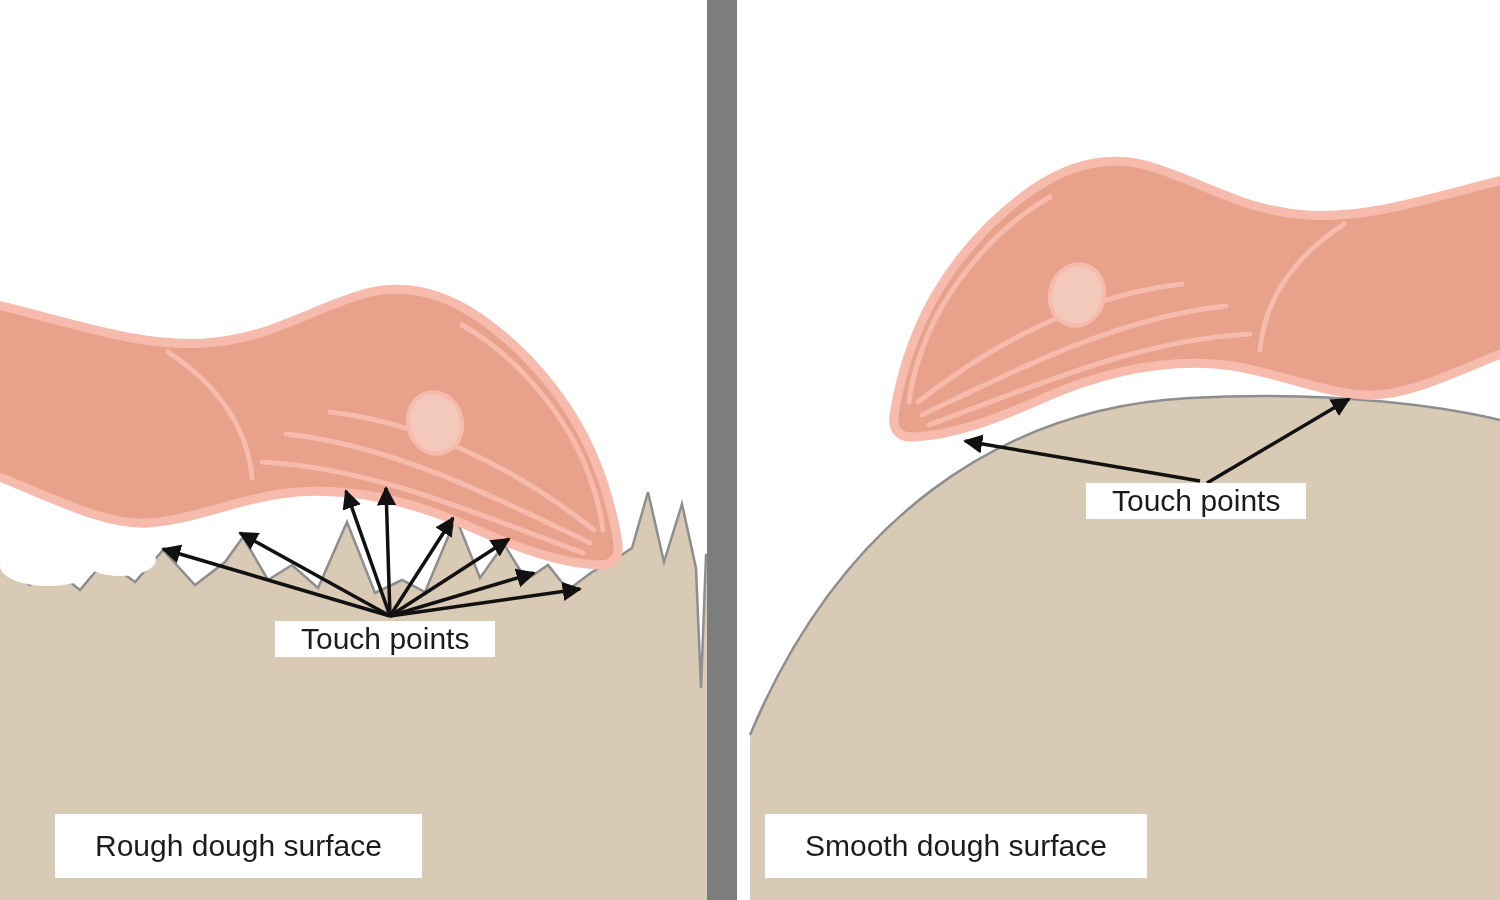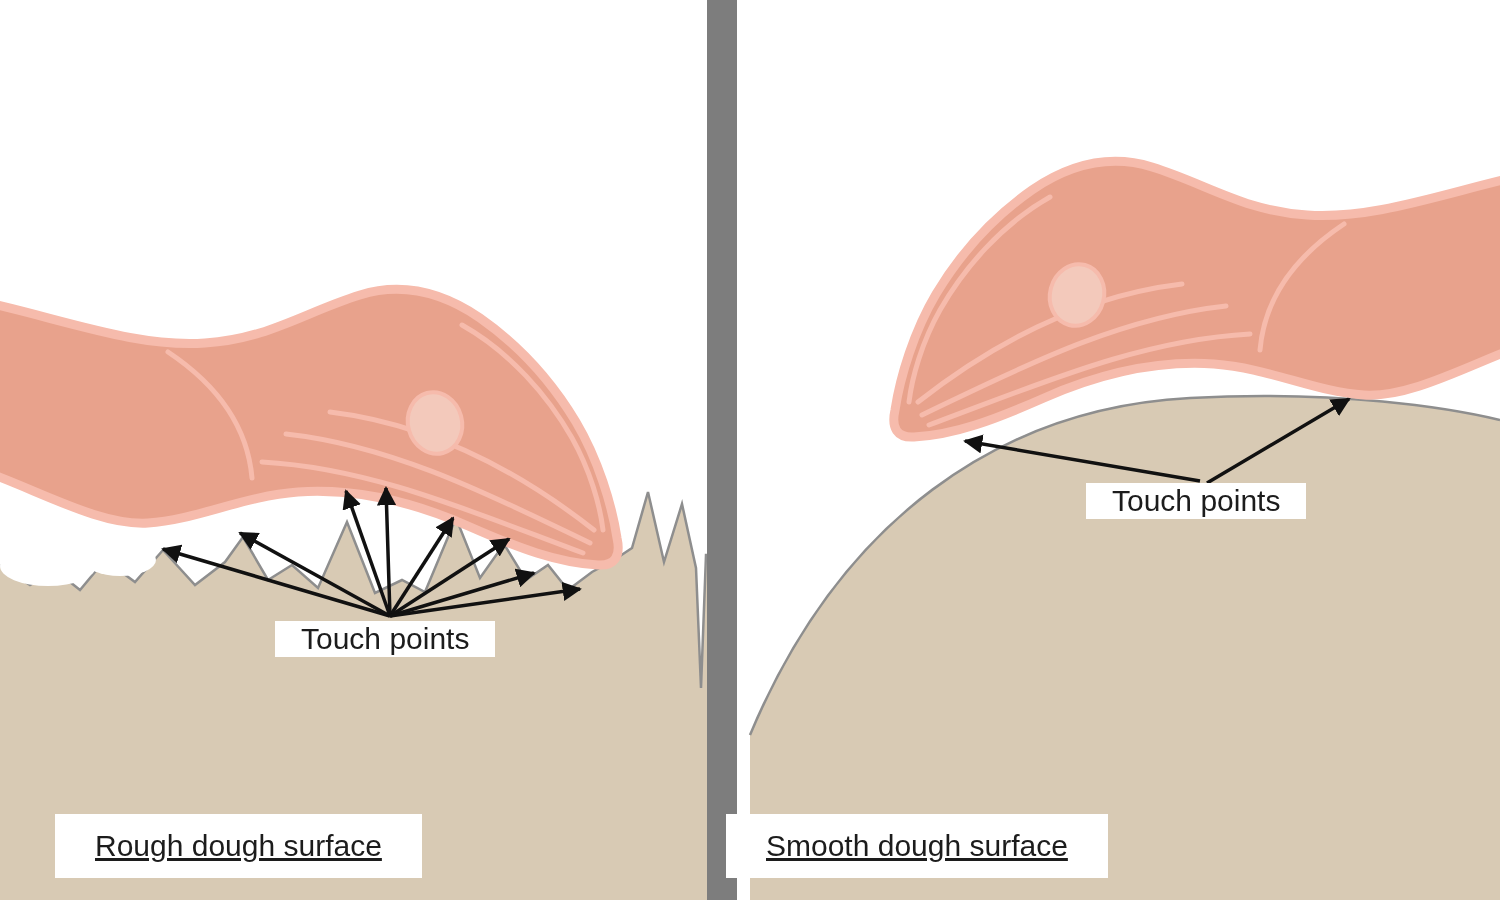--- a/index.html
+++ b/index.html
@@ -13,21 +13,21 @@
   .scene{position:absolute;left:0;top:0;}
   .label{
     position:absolute;
     background:var(--label-bg);
     color:var(--label-text);
     font-size:30px;
     line-height:36px;
     padding:0 26px;
     white-space:nowrap;
   }
-  .label.wide{padding:14px 40px;text-decoration:underline;}
+  .label.wide{padding:14px 40px;}
   .dough{fill:var(--dough);}
   .dough-edge{fill:none;stroke:var(--dough-stroke);stroke-width:2.5;}
   .hand-body{fill:var(--hand-fill);stroke:var(--hand-outline);stroke-width:9;stroke-linejoin:round;}
   .hand-line{fill:none;stroke:var(--hand-outline);stroke-width:5;stroke-linecap:round;}
   .nail{fill:var(--nail);stroke:var(--hand-outline);stroke-width:4;}
   .arrow-line{stroke:var(--arrow);stroke-width:3.5;fill:none;}
   .arrowhead{fill:var(--arrow);}
   .divider{fill:var(--divider);}
   .blob{fill:#ffffff;}
 </style>
@@ -111,15 +111,15 @@
 
     <rect class="divider" x="707" y="0" width="30" height="900"></rect>
   </svg>
 
   <div class="label" style="left:275px;top:621px;">Touch points</div>
 
   <div class="label" style="left:1086px;top:483px;">Touch points</div>
 
   <div class="label wide" style="left:55px;top:814px;">Rough dough surface</div>
 
-  <div class="label wide" style="left:726px;top:814px;">Smooth dough surface</div>
+  <div class="label wide" style="left:765px;top:814px;">Smooth dough surface</div>
 
 </div>
 
 </body></html>

